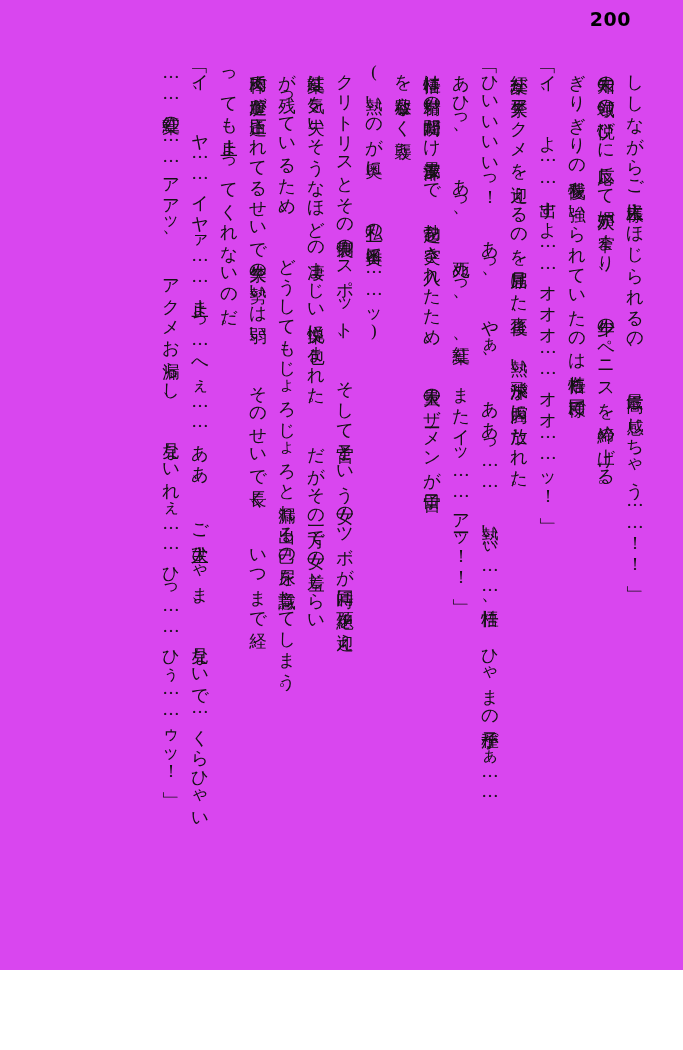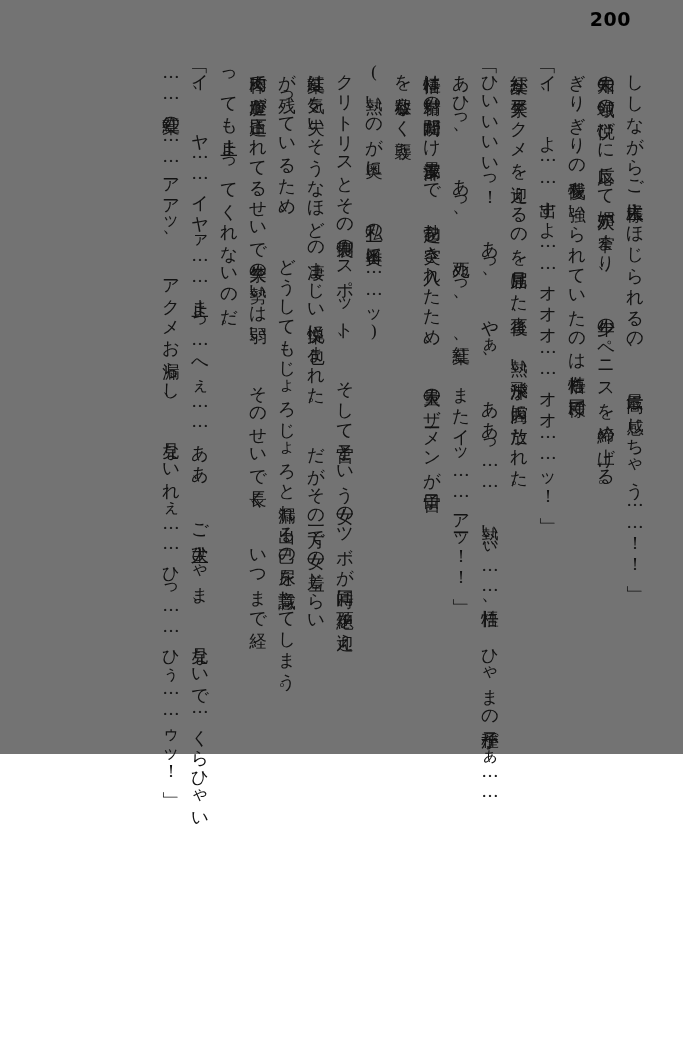--- a/index.html
+++ b/index.html
@@ -10,22 +10,22 @@
   body {
     width: 683px;
     height: 1050px;
     overflow: hidden;
     font-family: "DejaVu Serif", "Liberation Serif", serif;
     color: #111111;
   }
   #page {
     position: relative;
     width: 683px;
-    height: 754px;
-    background: #737373;
+    height: 970px;
+    background: #d946ef;
     box-sizing: border-box;
   }
   
   #page-number {
     position: absolute;
     top: 8px;
     right: 52px;
     font-size: 19px;
     font-weight: bold;
     letter-spacing: 0.5px;

